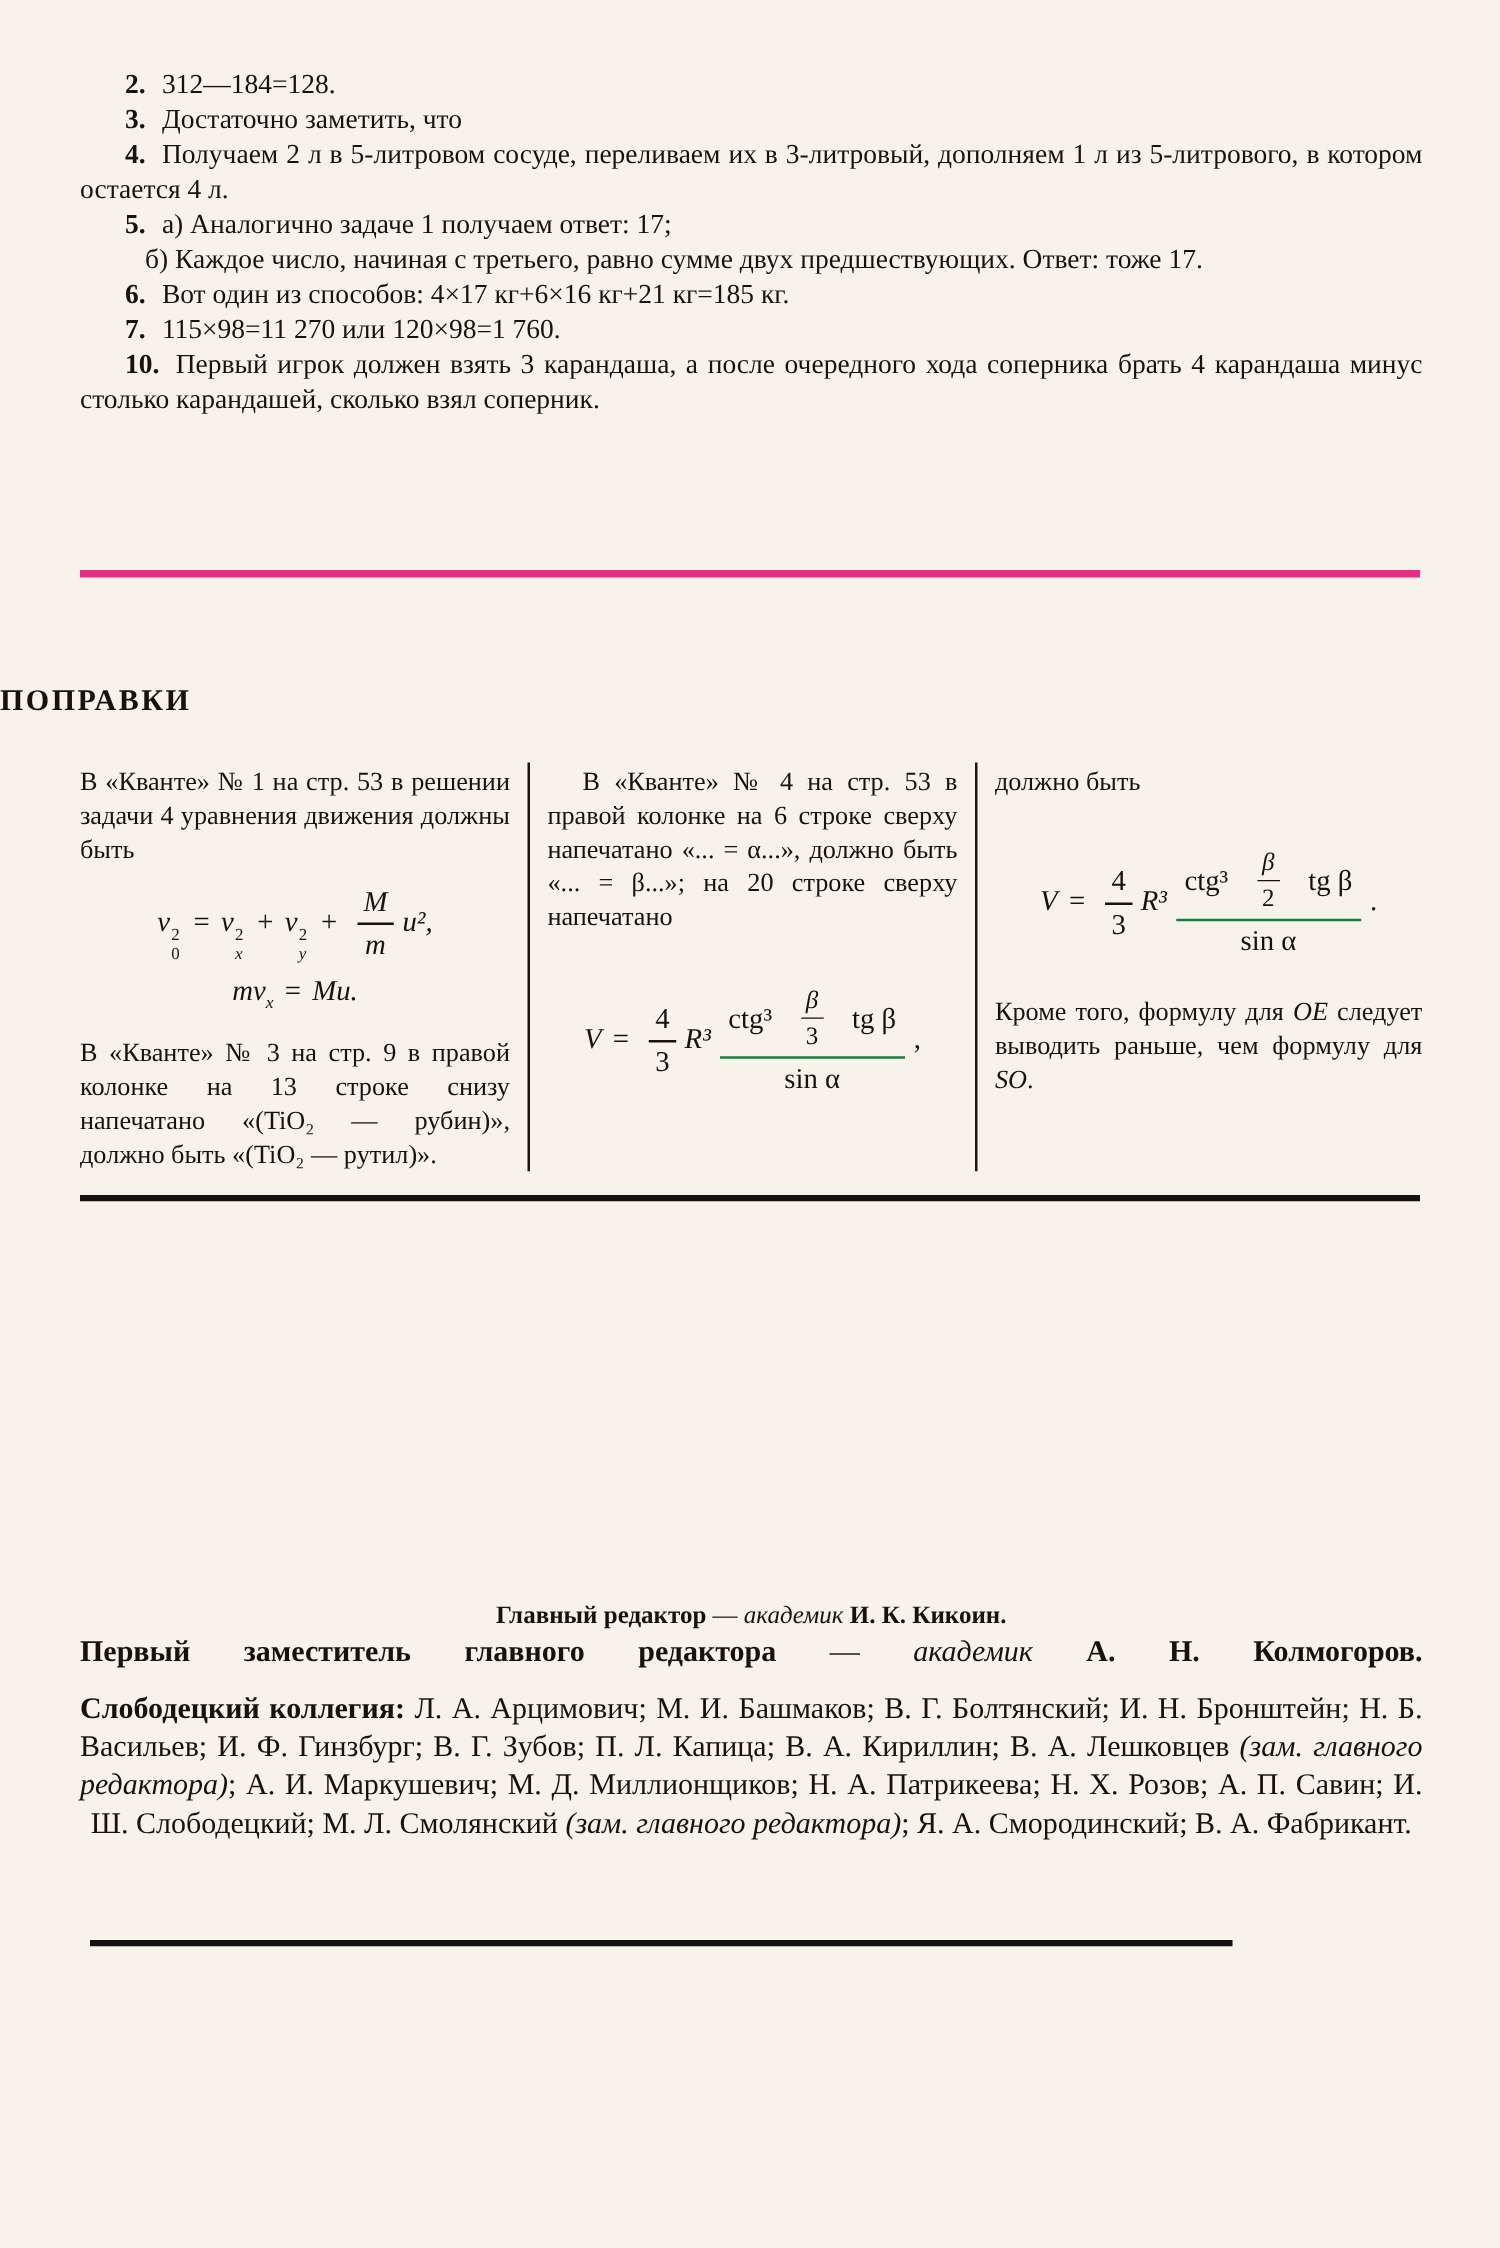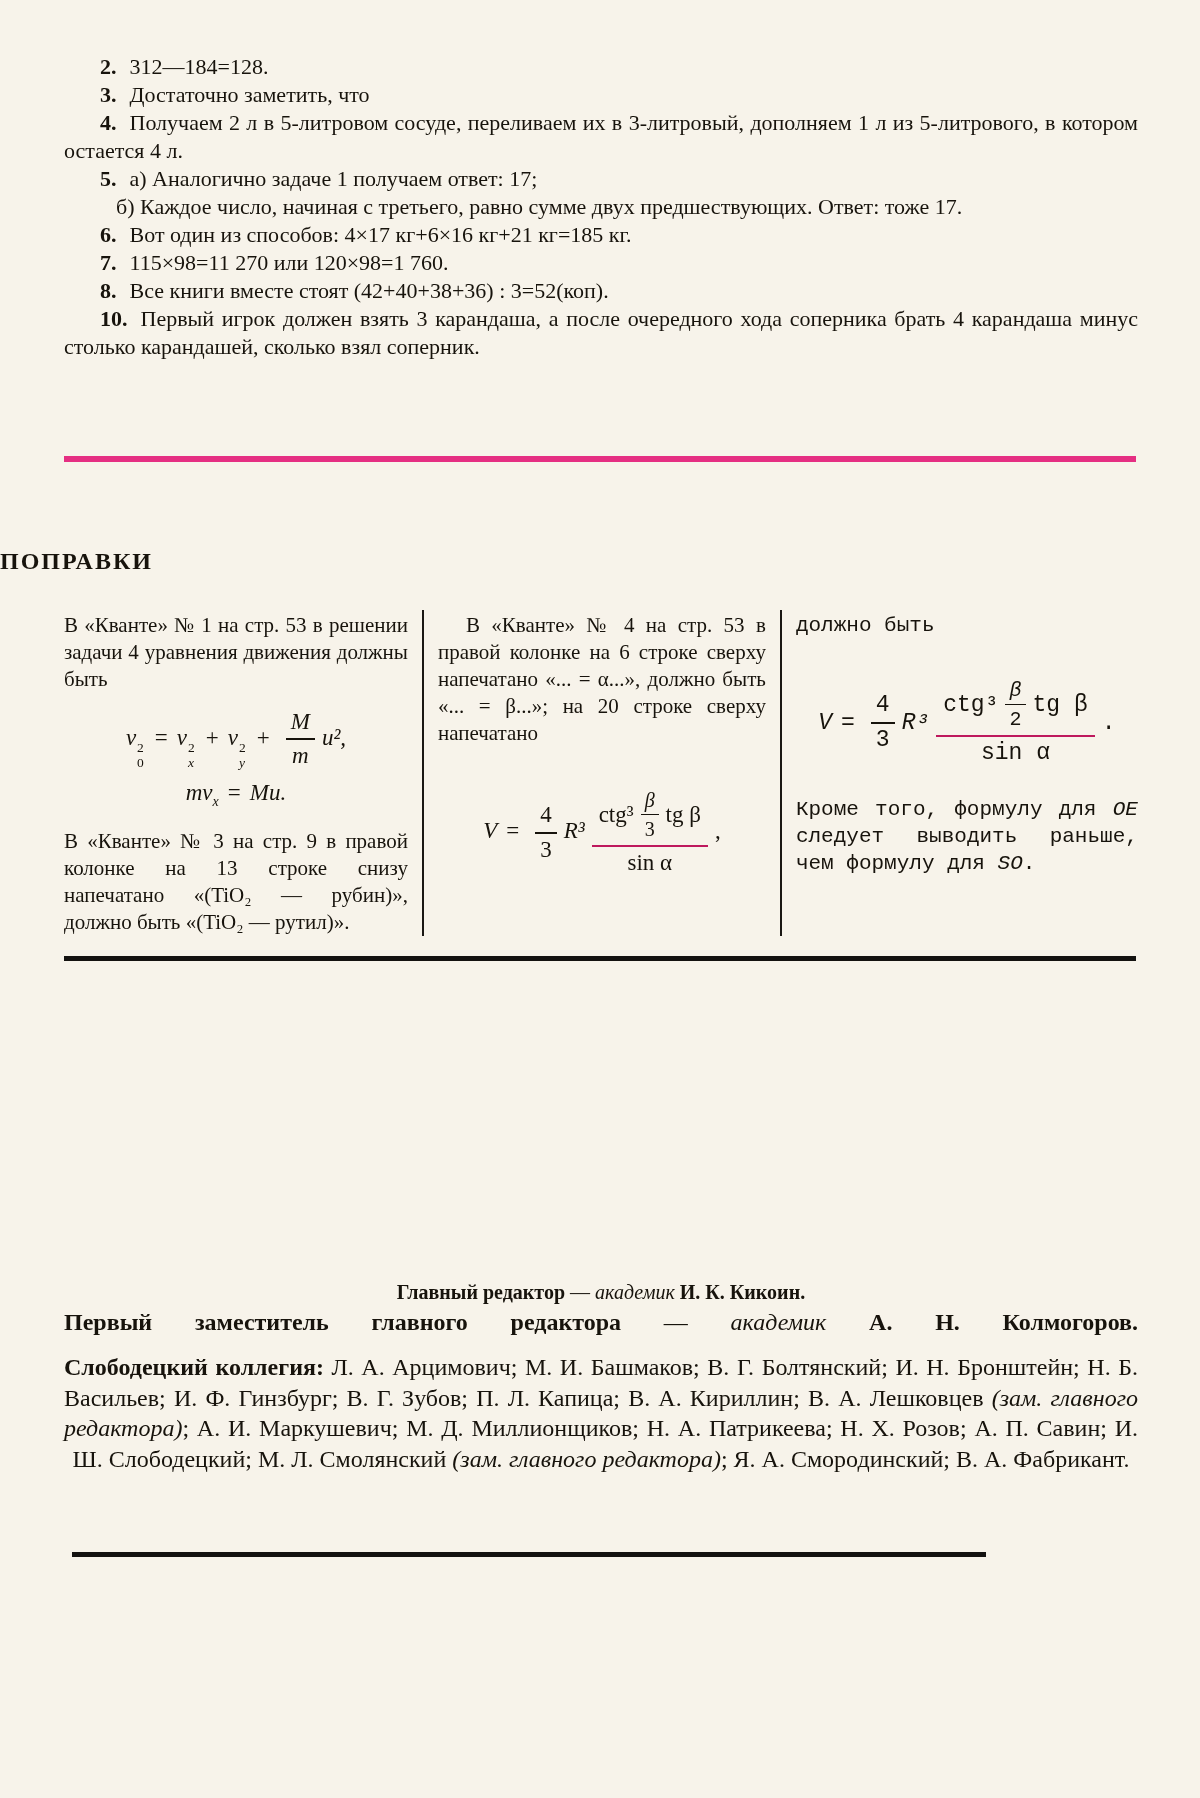--- a/index.html
+++ b/index.html
@@ -25,40 +25,40 @@
   .rule-pink{position:absolute;left:64px;top:456px;width:1072px;height:6px;background:#e52e82;}
   .rule-black-mid{position:absolute;left:64px;top:956px;width:1072px;height:5px;background:#141210;}
   .rule-black-bottom{position:absolute;left:72px;top:1552px;width:914px;height:5px;background:#141210;}
 
   
   .popravki{position:absolute;left:0;top:548px;width:100%;text-align:left;
     font-size:24px;font-weight:bold;letter-spacing:2px;margin:0;}
   .corrections{position:absolute;left:64px;top:610px;width:1074px;display:flex;min-height:325px;}
   .ccol{width:33.33%;box-sizing:border-box;padding:2px 14px 0;font-size:21px;line-height:27px;text-align:justify;}
   .ccol.first{padding-left:0;}
-  .ccol.last{padding-right:0;font-family:Liberation Mono, monospace;}
+  .ccol.last{padding-right:0;}
   .ccol + .ccol{border-left:2px solid #1a1713;}
   .ccol p{margin:0;}
   .ccol .p-gap{margin-top:16px;}
   .ind-sm{text-indent:28px;}
 
   
   .it{font-style:italic;}
   .b{font-weight:bold;}
   .formula{text-align:center;font-size:23px;line-height:1.15;margin:16px 0 10px;white-space:nowrap;}
   .formula.second{margin:10px 0 18px;}
   .op{margin:0 9px;}
   .stack{display:inline-flex;flex-direction:column;align-items:flex-start;
     font-size:13.5px;line-height:1.12;vertical-align:-7px;margin:0 2px 0 1px;font-style:normal;}
   .sub-inline{font-size:14px;vertical-align:-6px;font-style:italic;}
   .frac{display:inline-flex;flex-direction:column;vertical-align:middle;text-align:center;margin:0 7px;}
   .frac .fnum{display:block;border-bottom:2px solid #17130c;padding:0 5px 3px;}
   .frac .fden{display:block;padding-top:3px;}
-  .fnrow{display:inline-flex;align-items:center;justify-content:center;gap:5px;
-    border-bottom:2px solid #be185d;padding:0 7px 4px;}
+  .fnrow{display:inline-flex;align-items:center;justify-content:center;gap:21px;
+    border-bottom:2px solid #15803d;padding:0 7px 4px;}
   .frac.small{font-size:.87em;margin:0 2px;}
   .frac.small .fnum{border-bottom-width:1.5px;padding:0 4px 2px;}
   .big-formula{margin-top:42px;}
   .big-formula-3{margin-top:40px;margin-bottom:30px;}
 
   
   .editorial{position:absolute;left:64px;top:1281px;width:1074px;}
   .ed-line1{margin:0 0 5px;font-size:20px;text-align:center;}
   .ed-line2{margin:0 0 16px;font-size:24px;text-align:justify;text-align-last:justify;}
   .ed-board{margin:0;font-size:24px;line-height:30.5px;text-align:justify;text-align-last:center;}
@@ -69,21 +69,20 @@
 <div class="page">
 
   <section class="answers">
     <p class="ind"><span class="num">2.</span><span>312—184=128.</span></p>
     <p class="ind"><span class="num">3.</span><span>Достаточно заметить, что</span></p>
     <p class="ind"><span class="num">4.</span><span>Получаем 2 л в 5-литровом сосуде, переливаем их в 3-литровый, дополняем 1 л из 5-литрового, в котором остается 4 л.</span></p>
     <p class="ind"><span class="num">5.</span><span>а) Аналогично задаче 1 получаем ответ: 17;</span></p>
     <p class="ind2"><span>б) Каждое число, начиная с третьего, равно сумме двух предшествующих. Ответ: тоже 17.</span></p>
     <p class="ind"><span class="num">6.</span><span>Вот один из способов: 4×17 кг+6×16 кг+21 кг=185 кг.</span></p>
     <p class="ind"><span class="num">7.</span><span>115×98=11 270 или 120×98=1 760.</span></p>
-    <p class="ind"><span class="num">8.</span><span>Все книги вместе стоят (42+40+38+36) : 3=52(коп).</span></p>
     <p class="ind"><span class="num">10.</span><span>Первый игрок должен взять 3 карандаша, а после очередного хода соперника брать 4 карандаша минус столько карандашей, сколько взял соперник.</span></p>
   </section>
 
   <div class="rule-pink"></div>
 
   <h2 class="popravki">ПОПРАВКИ</h2>
 
   <section class="corrections">
 
     <div class="ccol first">

